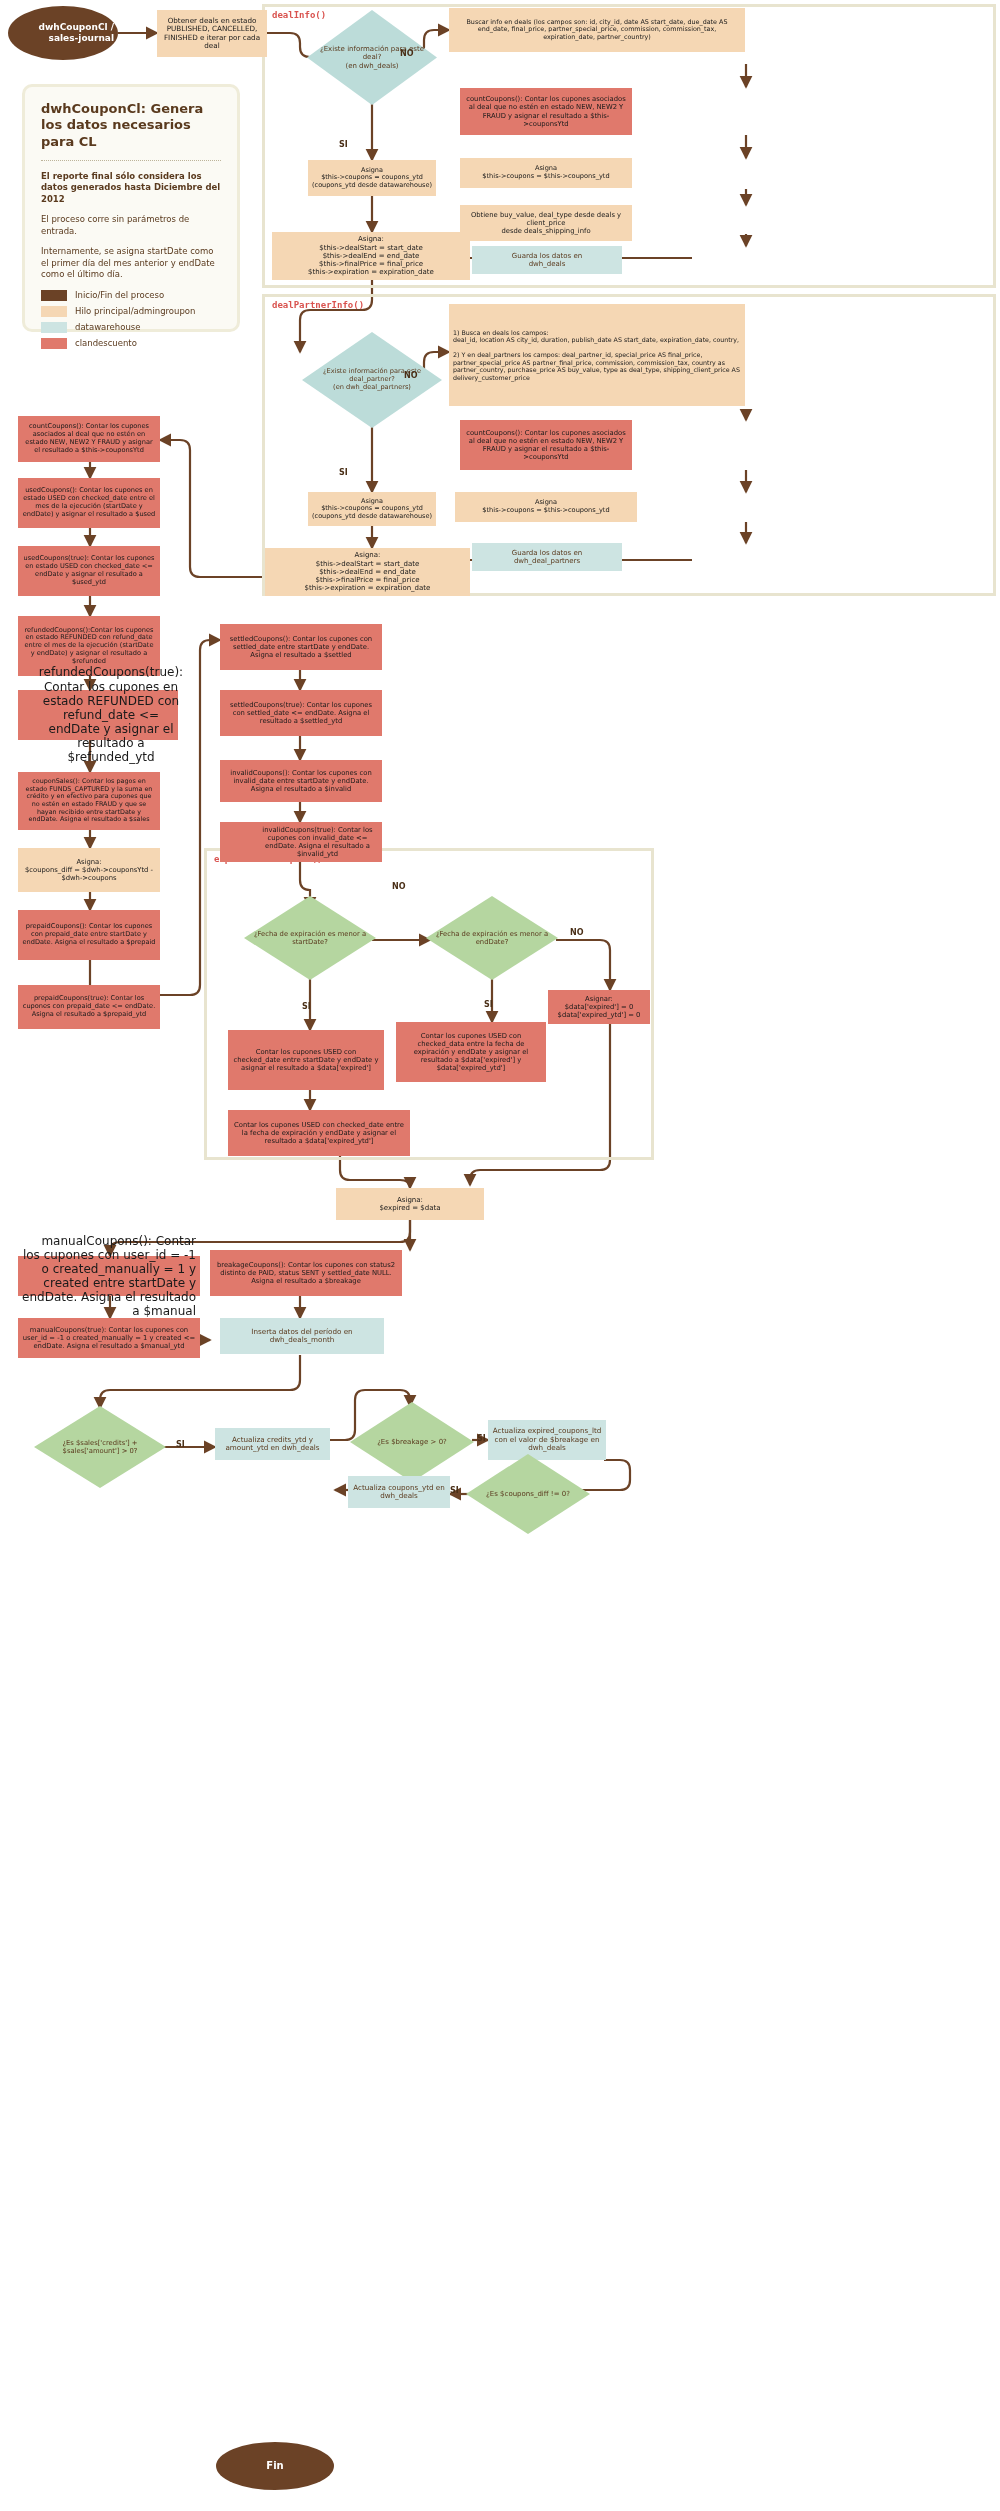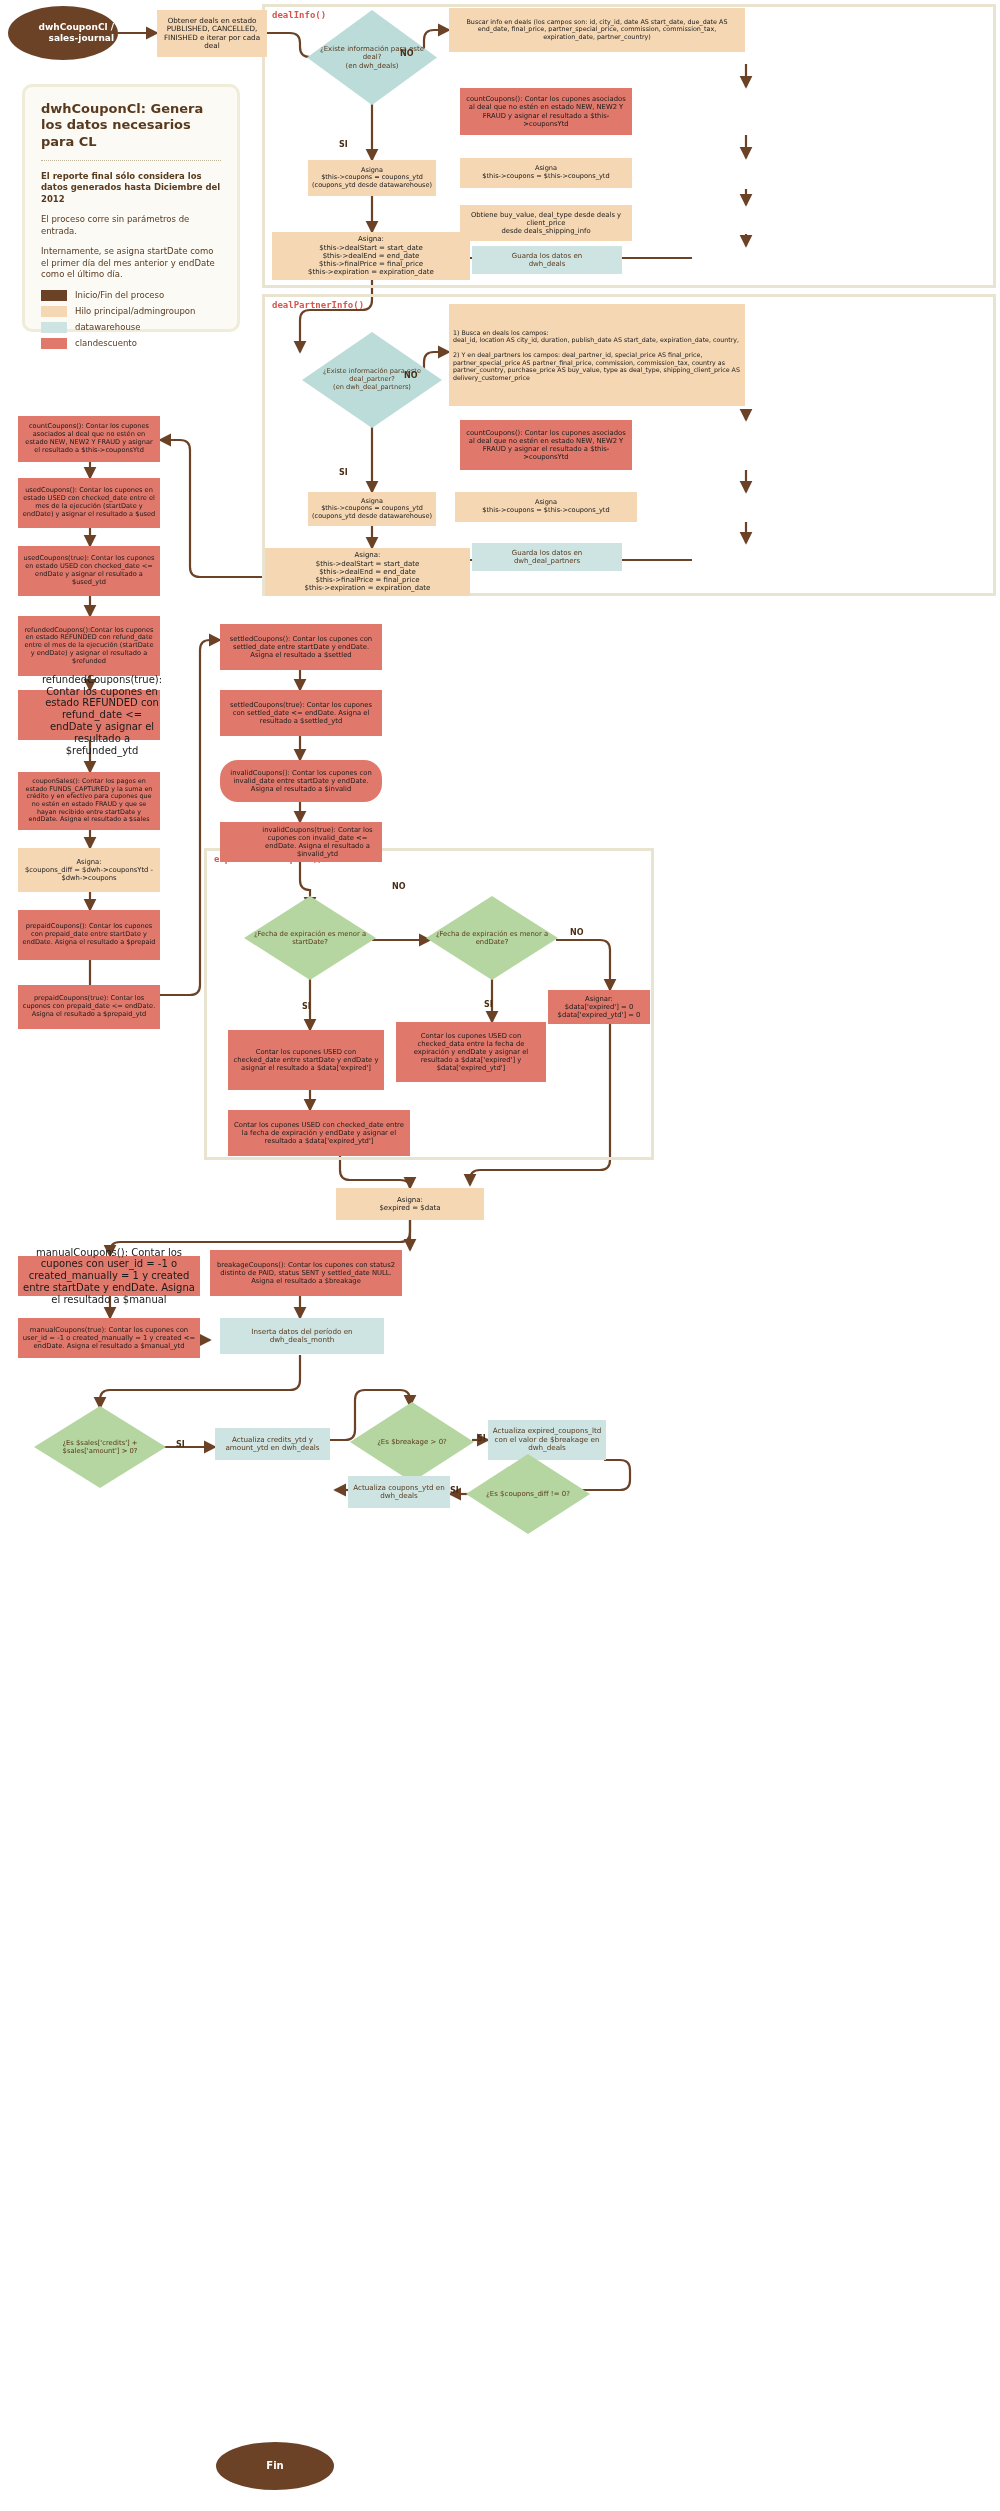--- a/index.html
+++ b/index.html
@@ -293,21 +293,21 @@
   </div>
 
   <div class="node n-cland" style="left:18px;top:546px;width:142px;height:50px;font-size:6.6px;">
     <span>usedCoupons(true): Contar los cupones en estado USED con checked_date &lt;= endDate y asignar el resultado a $used_ytd</span>
   </div>
 
   <div class="node n-cland" style="left:18px;top:616px;width:142px;height:60px;font-size:6.6px;">
     <span>refundedCoupons():Contar los cupones en estado REFUNDED con refund_date entre el mes de la ejecución (startDate y endDate) y asignar el resultado a $refunded</span>
   </div>
 
-  <div class="node n-cland" style="left:18px;top:690px;width:142px;height:50px;font-size:10px;padding-left:30px;">
+  <div class="node n-cland" style="left:18px;top:690px;width:160px;height:50px;font-size:12px;padding-left:30px;">
     <span>refundedCoupons(true): Contar los cupones en estado REFUNDED con refund_date &lt;= endDate y asignar el resultado a $refunded_ytd</span>
   </div>
 
   <div class="node n-cland" style="left:18px;top:772px;width:142px;height:58px;font-size:6.4px;">
     <span>couponSales(): Contar los pagos en estado FUNDS_CAPTURED y la suma en crédito y en efectivo para cupones que no estén en estado FRAUD y que se hayan recibido entre startDate y endDate. Asigna el resultado a $sales</span>
   </div>
 
   <div class="node n-process" style="left:18px;top:848px;width:142px;height:44px;font-size:6.8px;">
     <span>Asigna:
 $coupons_diff = $dwh-&gt;couponsYtd - $dwh-&gt;coupons</span>
@@ -322,21 +322,21 @@
   </div>
 
   <div class="node n-cland" style="left:220px;top:624px;width:162px;height:46px;font-size:6.8px;">
     <span>settledCoupons(): Contar los cupones con settled_date entre startDate y endDate. Asigna el resultado a $settled</span>
   </div>
 
   <div class="node n-cland" style="left:220px;top:690px;width:162px;height:46px;font-size:6.8px;">
     <span>settledCoupons(true): Contar los cupones con settled_date &lt;= endDate. Asigna el resultado a $settled_ytd</span>
   </div>
 
-  <div class="node n-cland" style="left:220px;top:760px;width:162px;height:42px;font-size:6.8px;border-radius:18px;">
+  <div class="node n-cland" style="left:220px;top:760px;width:162px;height:42px;font-size:6.8px;">
     <span>invalidCoupons(): Contar los cupones con invalid_date entre startDate y endDate. Asigna el resultado a $invalid</span>
   </div>
 
   <div class="node n-cland" style="left:220px;top:822px;width:162px;height:40px;font-size:6.8px;padding-left:37px;">
     <span>invalidCoupons(true): Contar los cupones con invalid_date &lt;= endDate. Asigna el resultado a $invalid_ytd</span>
   </div>
 
   <div class="diamond green" style="left:426px;top:896px;width:132px;height:84px;">
     <div class="dshape"></div>
     <div class="dtext" style="font-size:6.8px;">¿Fecha de expiración es menor a endDate?</div>
@@ -368,21 +368,21 @@
 
   <div class="node n-cland" style="left:228px;top:1110px;width:182px;height:46px;font-size:6.8px;">
     <span>Contar los cupones USED con checked_date entre la fecha de expiración y endDate y asignar el resultado a $data['expired_ytd']</span>
   </div>
 
   <div class="node n-process" style="left:336px;top:1188px;width:148px;height:32px;font-size:7px;">
     <span>Asigna:
 $expired = $data</span>
   </div>
 
-  <div class="node n-cland" style="left:18px;top:1256px;width:182px;height:40px;font-size:10px;">
+  <div class="node n-cland" style="left:18px;top:1256px;width:182px;height:40px;font-size:12px;text-align:right;">
     <span>manualCoupons(): Contar los cupones con user_id = -1 o created_manually = 1 y created entre startDate y endDate. Asigna el resultado a $manual</span>
   </div>
 
   <div class="node n-cland" style="left:18px;top:1318px;width:182px;height:40px;font-size:6.8px;">
     <span>manualCoupons(true): Contar los cupones con user_id = -1 o created_manually = 1 y created &lt;= endDate. Asigna el resultado a $manual_ytd</span>
   </div>
 
   <div class="node n-cland" style="left:210px;top:1250px;width:192px;height:46px;font-size:6.8px;">
     <span>breakageCoupons(): Contar los cupones con status2 distinto de PAID, status SENT y settled_date NULL. Asigna el resultado a $breakage</span>
   </div>

